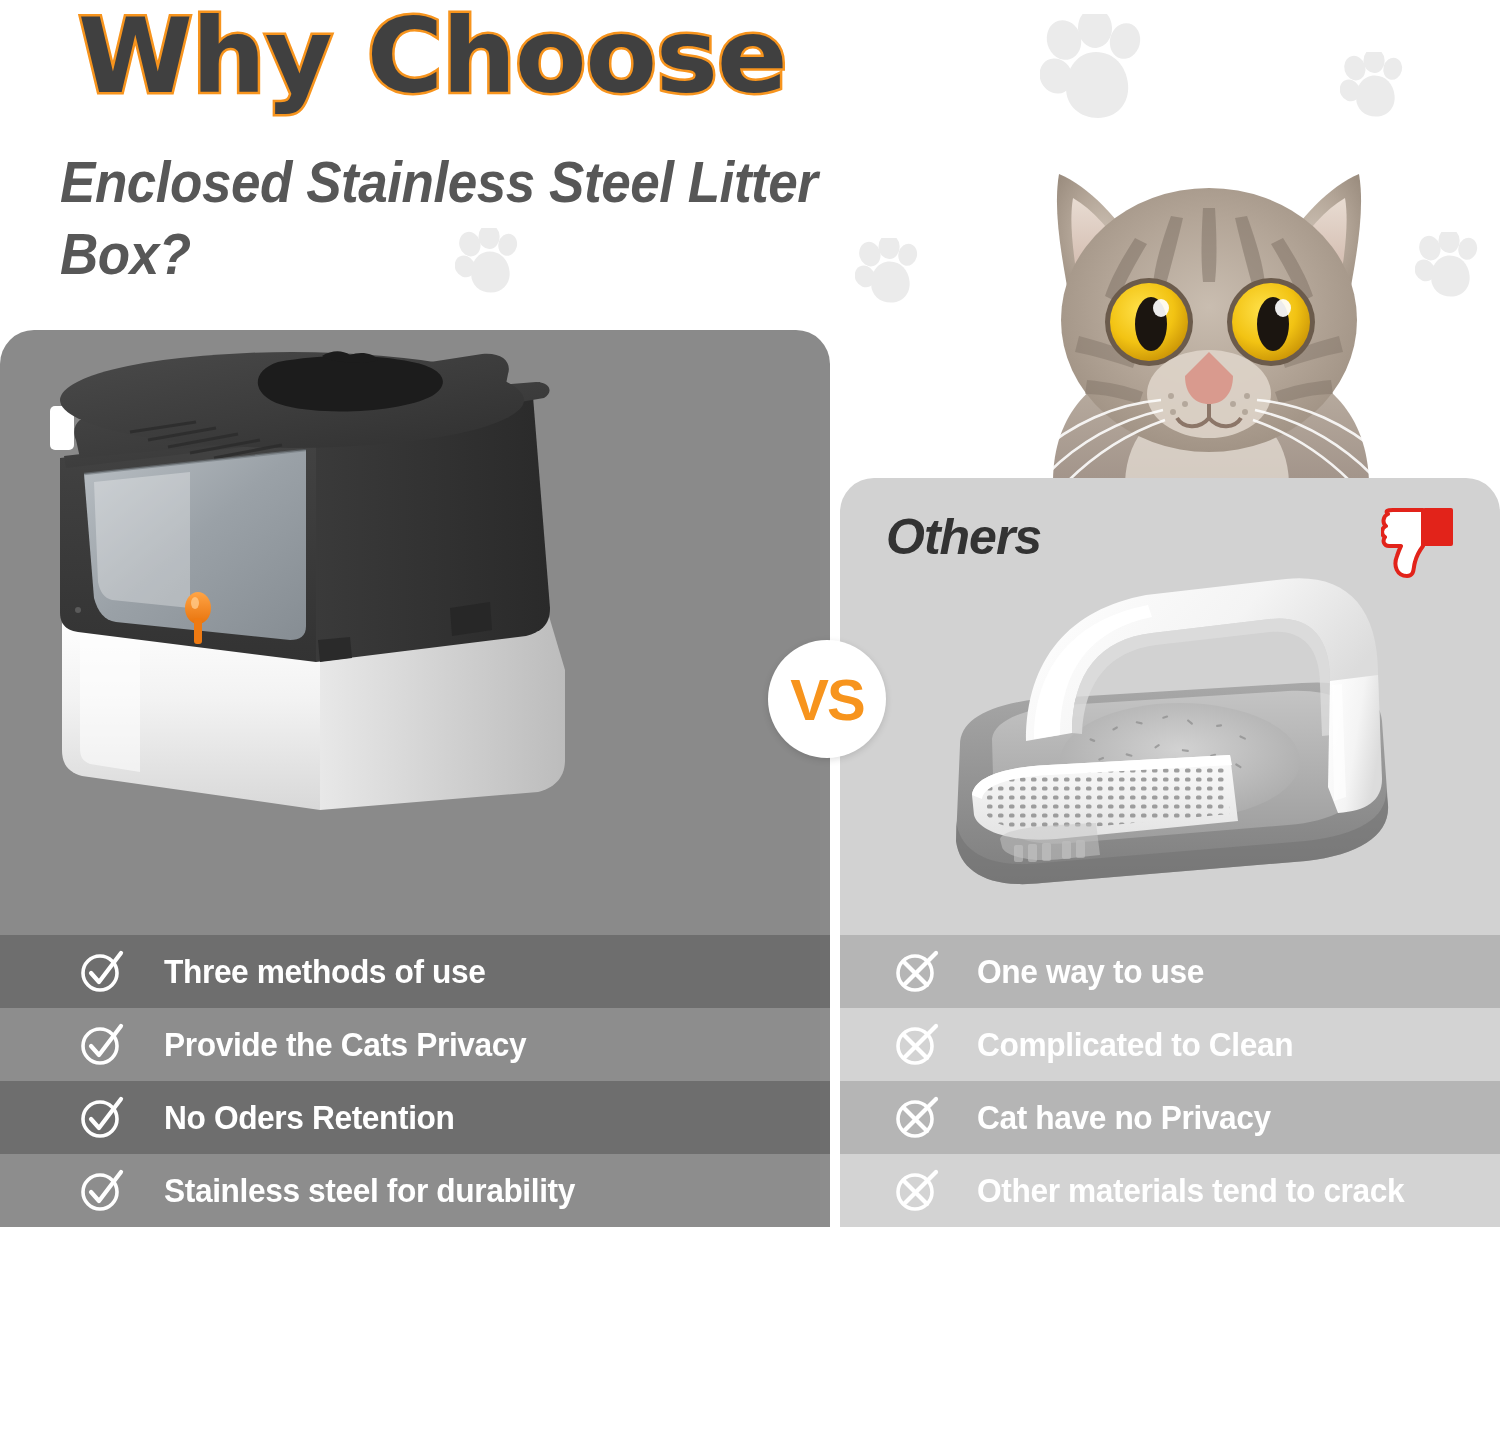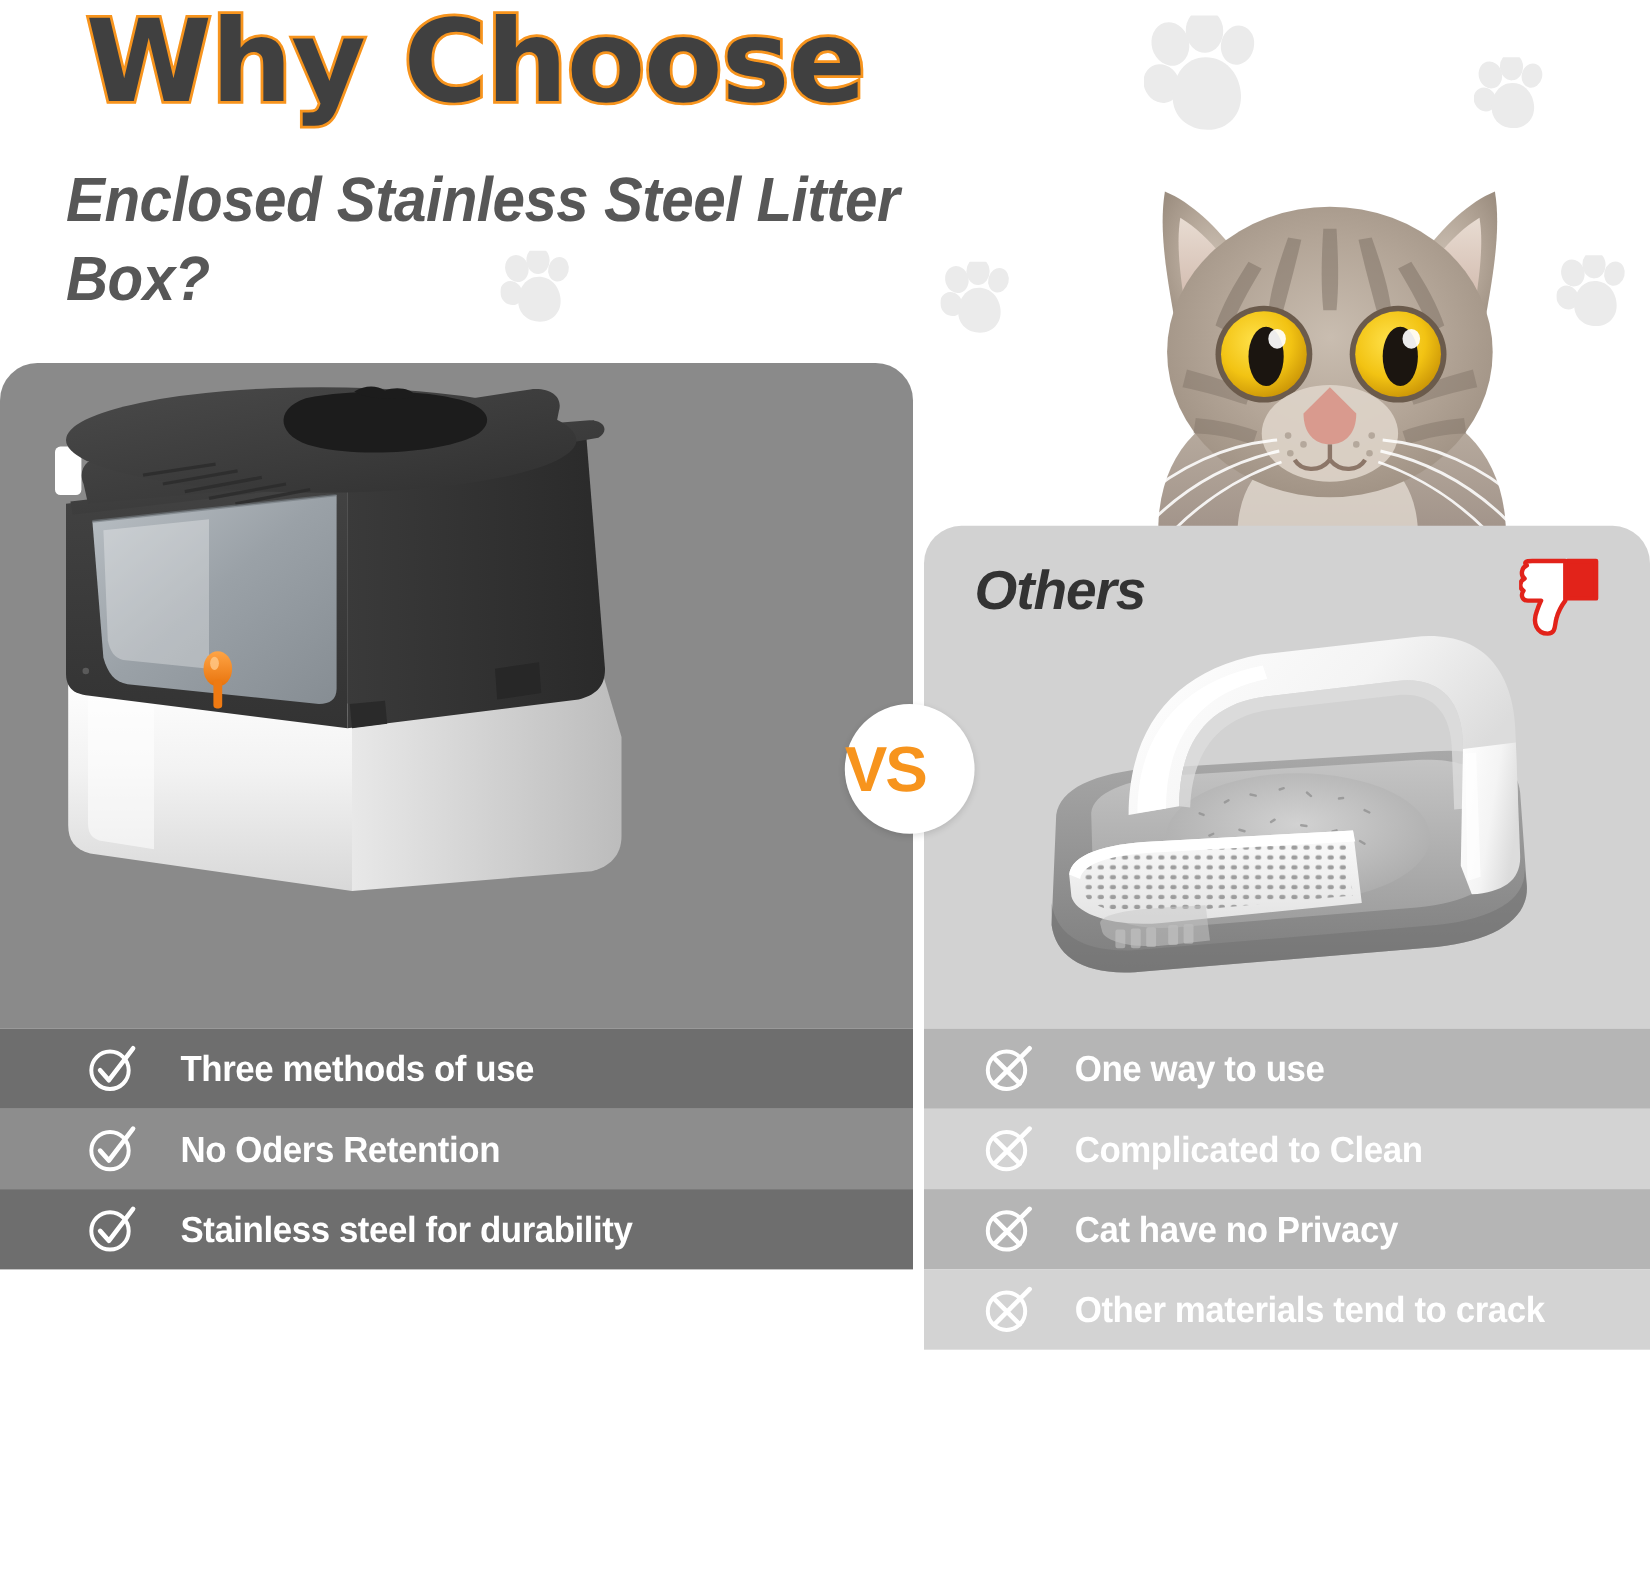--- a/index.html
+++ b/index.html
@@ -76,21 +76,21 @@
     letter-spacing:-1px;
   }
   #thumbs-down-wrap { position:absolute; right:45px; top:28px; }
 
   
   #vs-badge {
     position:absolute; left:768px; top:640px;
     width:118px; height:118px;
     border-radius:50%;
     background:#ffffff;
-    display:flex; align-items:center; justify-content:flex-start;
+    display:flex; align-items:center; justify-content:center;
     z-index:20;
     box-shadow:0 2px 7px rgba(0,0,0,0.13);
   }
   #vs-text {
     font-size:58px; font-weight:bold; color:#F7941D;
     letter-spacing:-2px;
   }
 
   
   #rows-left { position:absolute; left:0; top:935px; width:830px; }
@@ -448,20 +448,27 @@
           <circle cx="20" cy="23" r="17" fill="none" stroke="#ffffff" stroke-width="3.6"></circle>
           <path d="M11 23 L19 32 L41 3" fill="none" stroke="#ffffff" stroke-width="4.2" stroke-linecap="round" stroke-linejoin="round"></path>
         </svg></span>
       <span class="rlabel">Three methods of use</span>
     </div>
     <div class="frow">
       <span class="icon"><svg width="44" height="44" viewBox="0 0 44 44">
           <circle cx="20" cy="23" r="17" fill="none" stroke="#ffffff" stroke-width="3.6"></circle>
           <path d="M11 23 L19 32 L41 3" fill="none" stroke="#ffffff" stroke-width="4.2" stroke-linecap="round" stroke-linejoin="round"></path>
         </svg></span>
+      <span class="rlabel">Provide the Cats Privacy</span>
+    </div>
+    <div class="frow">
+      <span class="icon"><svg width="44" height="44" viewBox="0 0 44 44">
+          <circle cx="20" cy="23" r="17" fill="none" stroke="#ffffff" stroke-width="3.6"></circle>
+          <path d="M11 23 L19 32 L41 3" fill="none" stroke="#ffffff" stroke-width="4.2" stroke-linecap="round" stroke-linejoin="round"></path>
+        </svg></span>
       <span class="rlabel">No Oders Retention</span>
     </div>
     <div class="frow">
       <span class="icon"><svg width="44" height="44" viewBox="0 0 44 44">
           <circle cx="20" cy="23" r="17" fill="none" stroke="#ffffff" stroke-width="3.6"></circle>
           <path d="M11 23 L19 32 L41 3" fill="none" stroke="#ffffff" stroke-width="4.2" stroke-linecap="round" stroke-linejoin="round"></path>
         </svg></span>
       <span class="rlabel">Stainless steel for durability</span>
     </div>
   </div>

